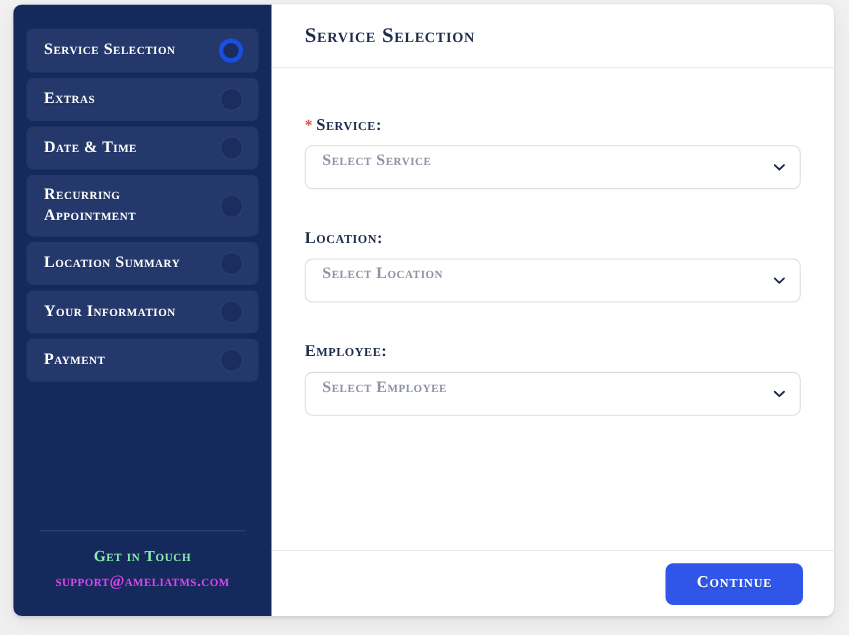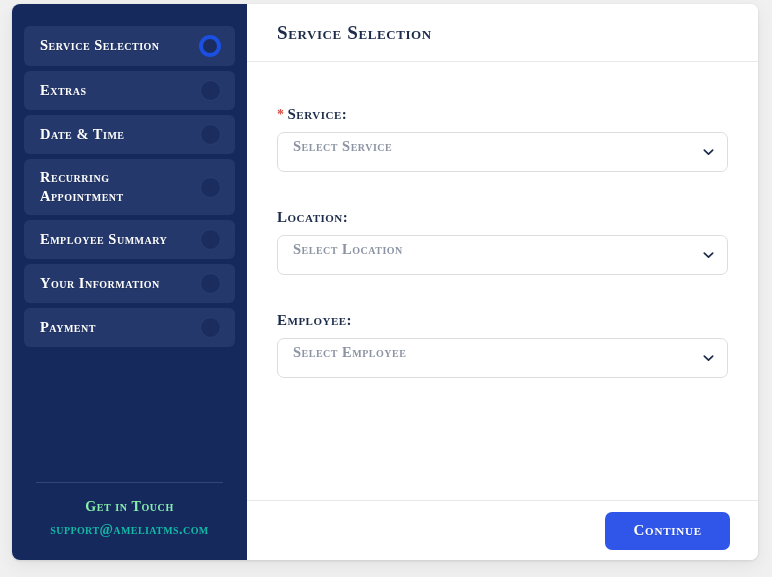--- a/index.html
+++ b/index.html
@@ -92,21 +92,21 @@
   .footer-heading {
     color: #86efac;
     font-family: "Liberation Serif", serif;
     font-weight: bold;
     font-size: 14px;
     font-variant: small-caps;
     letter-spacing: 0.6px;
     margin-bottom: 6px;
   }
   .footer-email {
-    color: #14b8a6;
+    color: #d946ef;
     font-family: "Liberation Serif", serif;
     font-weight: bold;
     font-size: 14.5px;
     font-variant: small-caps;
     letter-spacing: 0.4px;
     text-decoration: none;
     display: block;
   }
 
   
@@ -242,21 +242,21 @@
         <span class="step-label">Date &amp; Time</span>
         <span class="step-dot"></span>
       </div>
 
       <div class="step tall">
         <span class="step-label">Recurring Appointment</span>
         <span class="step-dot"></span>
       </div>
 
       <div class="step">
-        <span class="step-label">Employee Summary</span>
+        <span class="step-label">Location Summary</span>
         <span class="step-dot"></span>
       </div>
 
       <div class="step">
         <span class="step-label">Your Information</span>
         <span class="step-dot"></span>
       </div>
 
       <div class="step">
         <span class="step-label">Payment</span>

